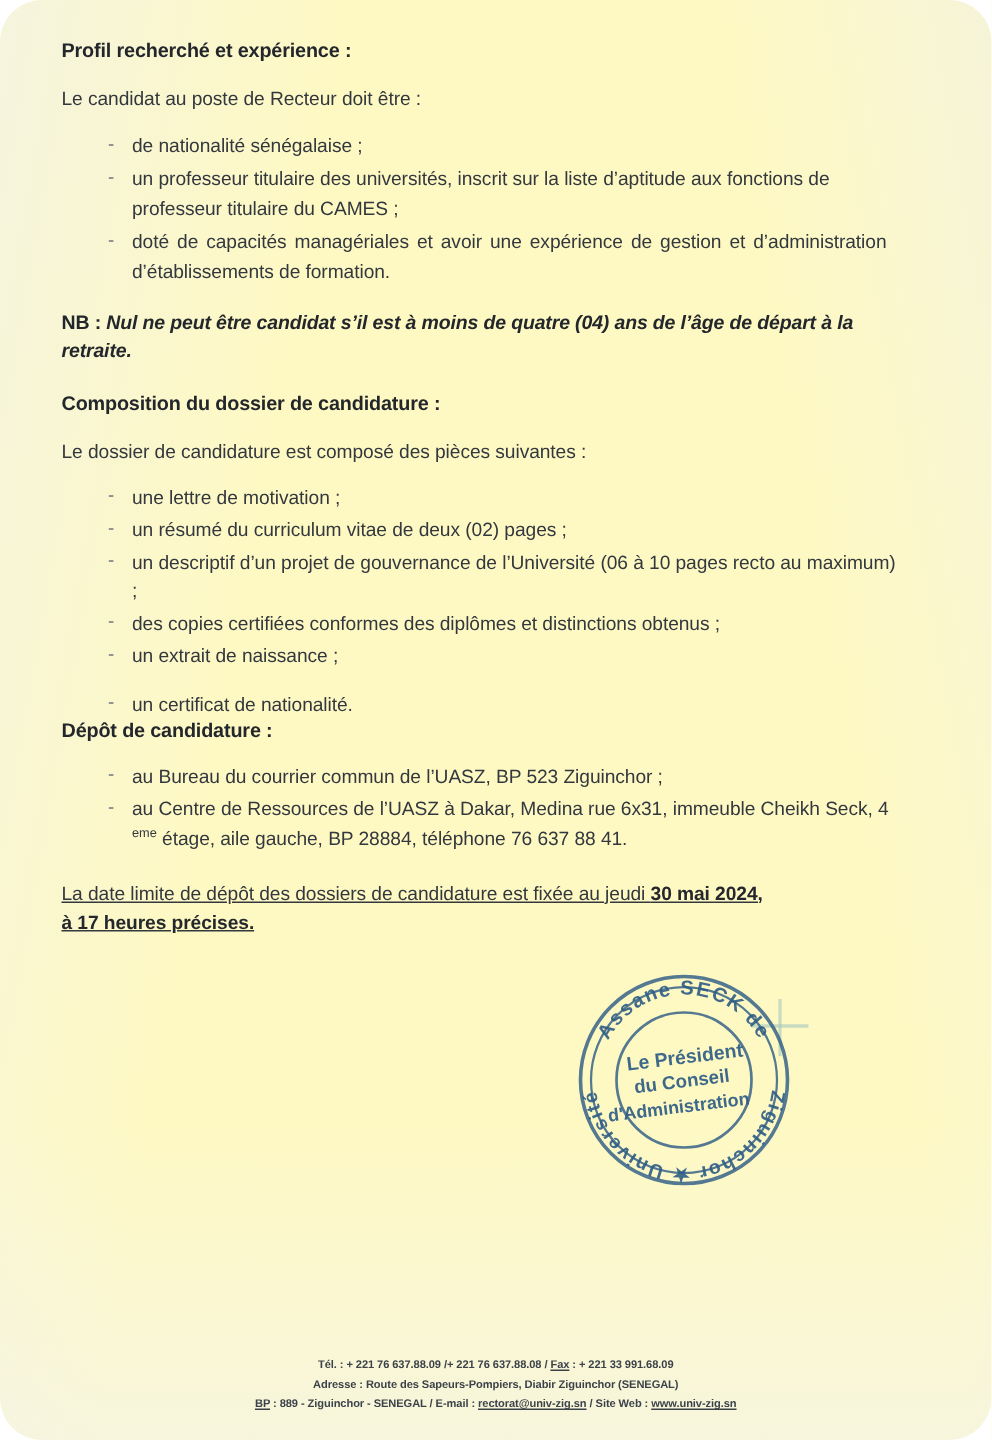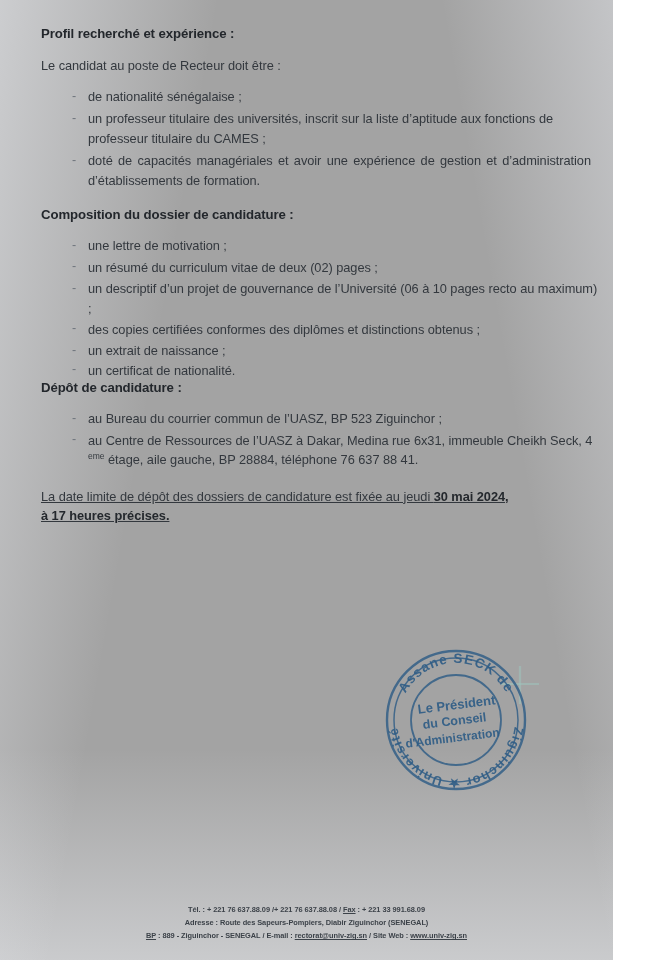--- a/index.html
+++ b/index.html
@@ -2,26 +2,27 @@
 <html><head>
 <meta charset="utf-8">
 <style>
   html, body {
     margin: 0;
     padding: 0;
     background: #ffffff;
   }
   .page {
     position: relative;
-    width: 613px;
+    width: 661px;
     height: 960px;
-    background: #a3a3a3;
+    background: #fef9c3;
     overflow: hidden;
     font-family: "Liberation Sans", sans-serif;
     color: #2f3338;
+    border-radius: 28px;
   }
   
   .scan-tint {
     position: absolute;
     inset: 0;
     background:
       linear-gradient(100deg, rgba(238,240,244,0.55) 0%, rgba(255,255,255,0) 28%),
       linear-gradient(260deg, rgba(236,238,243,0.45) 0%, rgba(255,255,255,0) 22%),
       linear-gradient(180deg, rgba(255,255,255,0) 78%, rgba(240,242,246,0.5) 100%);
     pointer-events: none;
@@ -129,29 +130,33 @@
   <div class="content">
 
     <div class="h-sec" style="margin-top:26px;">Profil recherché et expérience :</div>
     <div class="para" style="margin-top:17px;">Le candidat au poste de Recteur doit être :</div>
     <ul class="dash" style="margin-top:14px;">
       <li>de nationalité sénégalaise ;</li>
       <li style="margin-top:3px;">un professeur titulaire des universités, inscrit sur la liste d’aptitude aux fonctions de professeur titulaire du CAMES ;</li>
       <li class="justify" style="margin-top:3px;">doté de capacités managériales et avoir une expérience de gestion et d’administration d’établissements de formation.</li>
     </ul>
 
+    <div class="nb" style="margin-top:16px;">
+      <span>NB : </span><em>Nul ne peut être candidat s’il est à moins de quatre (04) ans de l’âge de départ à la retraite.</em>
+    </div>
 
     <div class="h-sec" style="margin-top:17px;">Composition du dossier de candidature :</div>
+    <div class="para" style="margin-top:17px;">Le dossier de candidature est composé des pièces suivantes :</div>
     <ul class="dash" style="margin-top:14px;">
       <li>une lettre de motivation ;</li>
       <li style="margin-top:2px;">un résumé du curriculum vitae de deux (02) pages ;</li>
       <li style="margin-top:2px;">un descriptif d’un projet de gouvernance de l’Université (06 à 10 pages recto au maximum) ;</li>
       <li style="margin-top:2px;">des copies certifiées conformes des diplômes et distinctions obtenus ;</li>
       <li style="margin-top:2px;">un extrait de naissance ;</li>
-      <li style="margin-top:0;">un certificat de nationalité.</li>
+      <li style="margin-top:13px;">un certificat de nationalité.</li>
     </ul>
 
     <div class="h-sec" style="">Dépôt de candidature :</div>
     <ul class="dash" style="margin-top:14px;">
       <li>au Bureau du courrier commun de l’UASZ, BP 523 Ziguinchor ;</li>
       <li style="margin-top:2px;"><span>au Centre de Ressources de l’UASZ à Dakar, Medina rue 6x31, immeuble Cheikh Seck, 4 </span><span class="sup">eme</span><span> étage, aile gauche, BP 28884, téléphone 76 637 88 41.</span></li>
     </ul>
 
     <div class="para" style="margin-top:17px; line-height:1.5;text-decoration:underline;">
       <span>La date limite de dépôt des dossiers de candidature est fixée au jeudi </span><b class="strong">30 mai 2024,</b><br>

